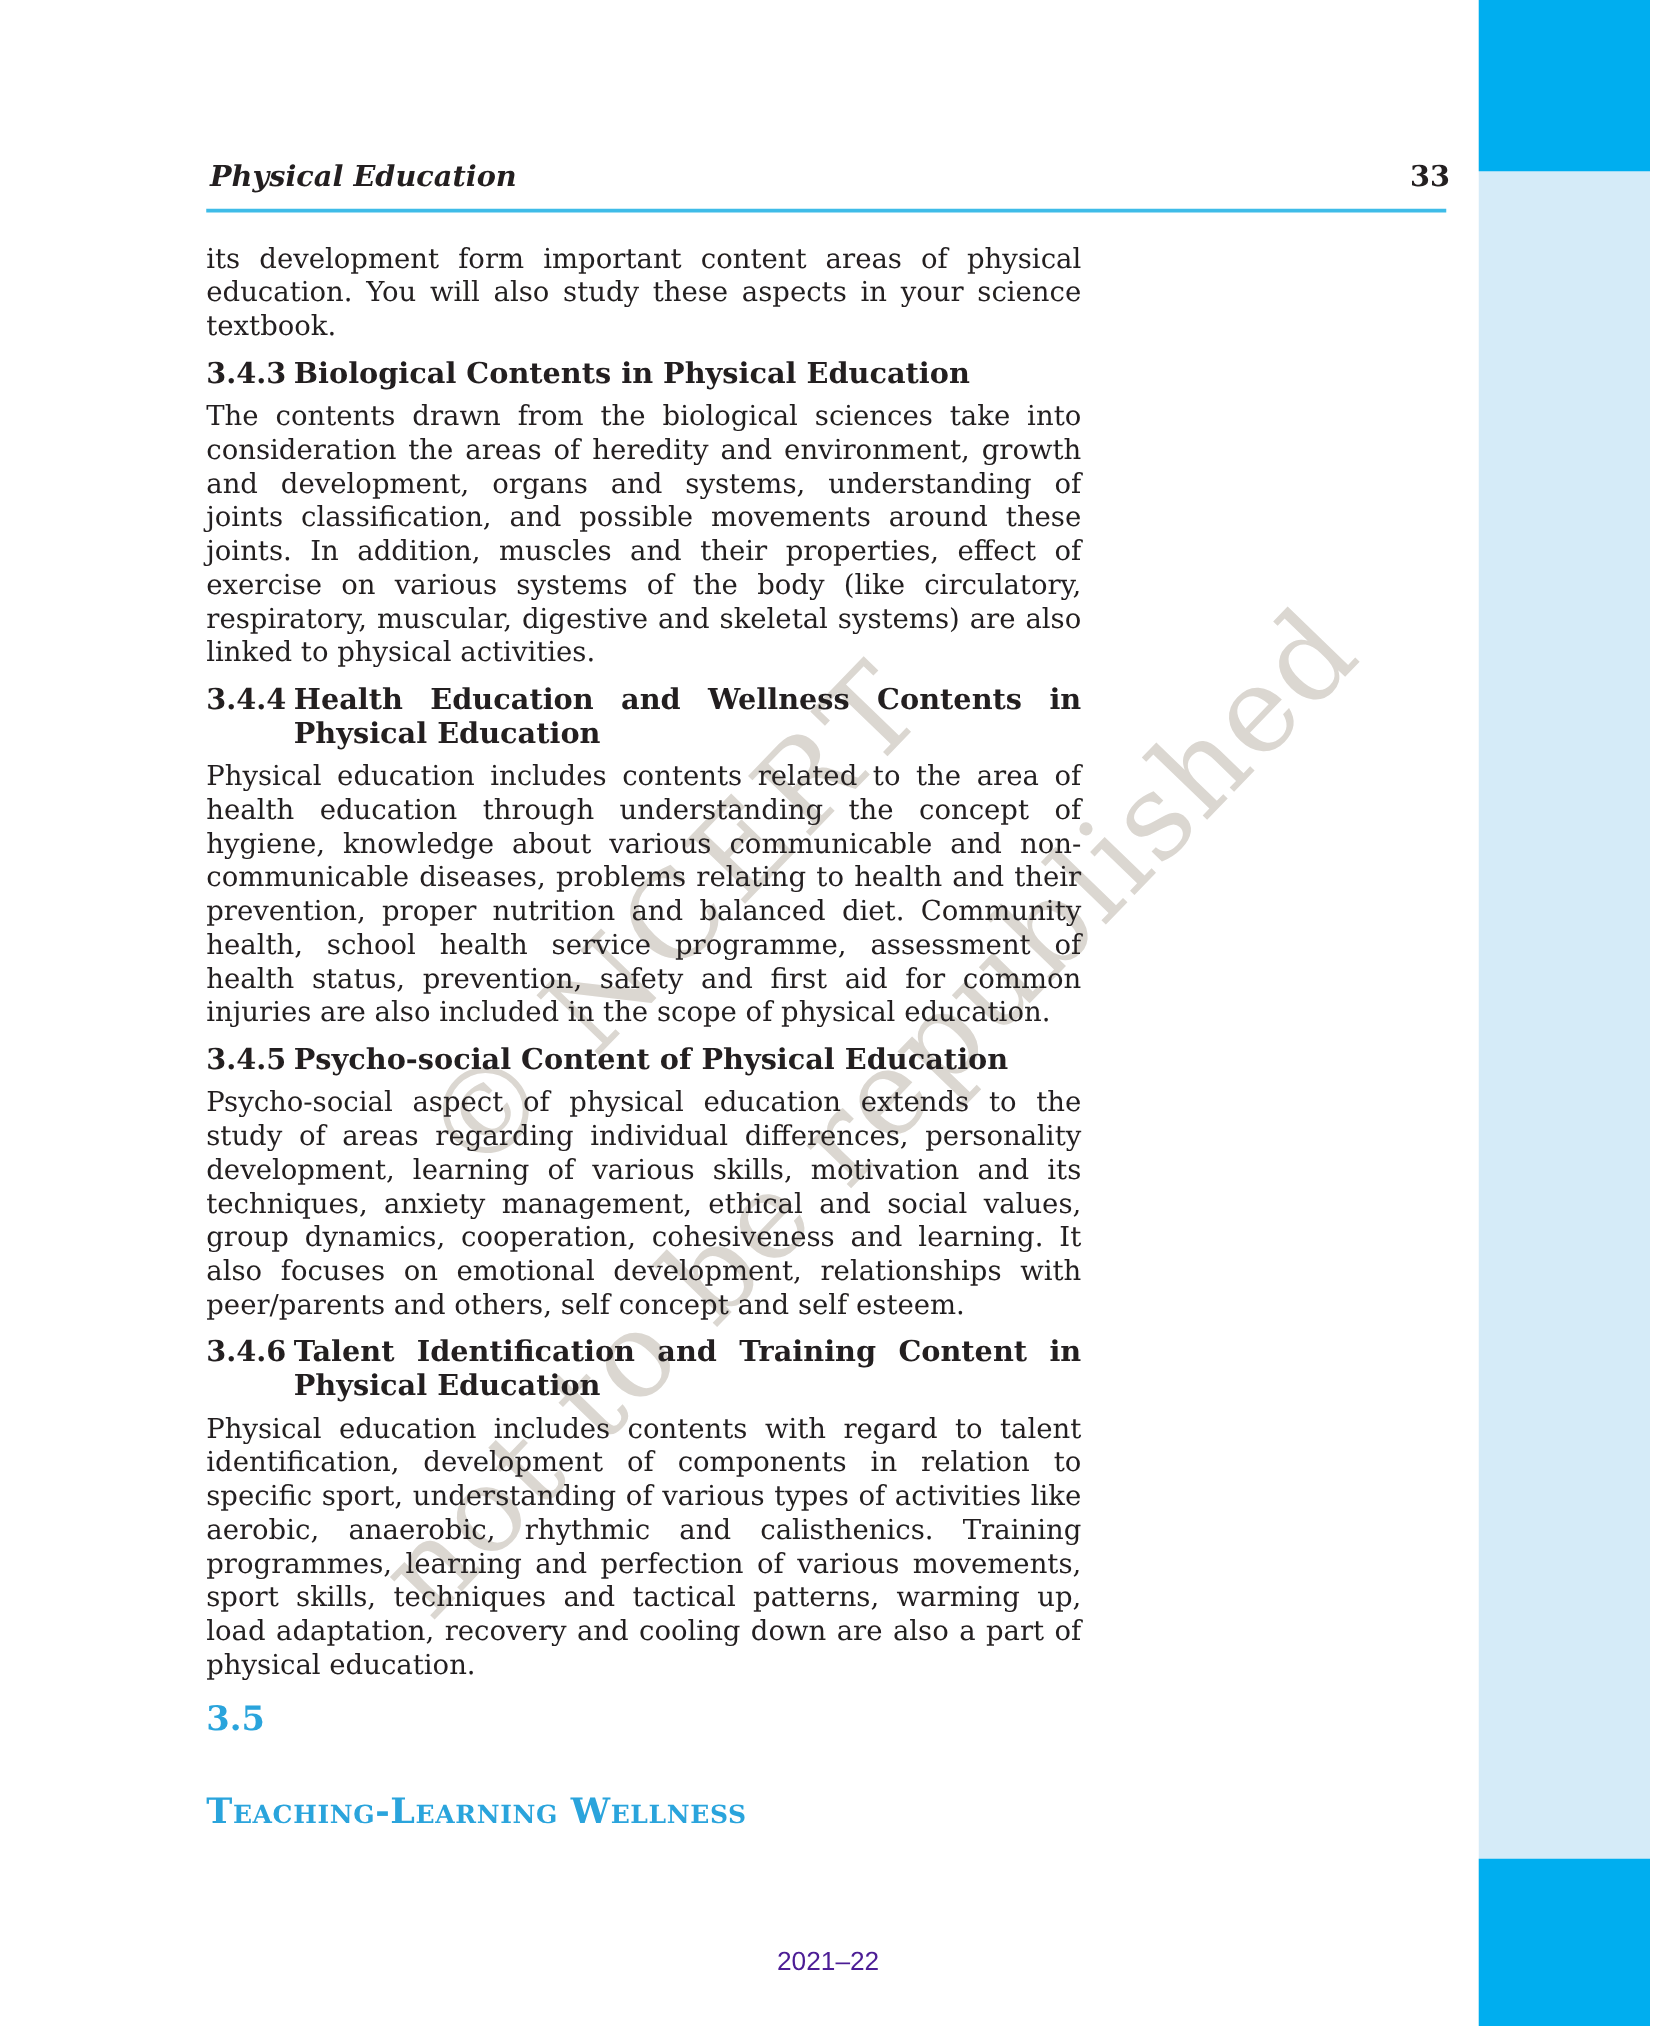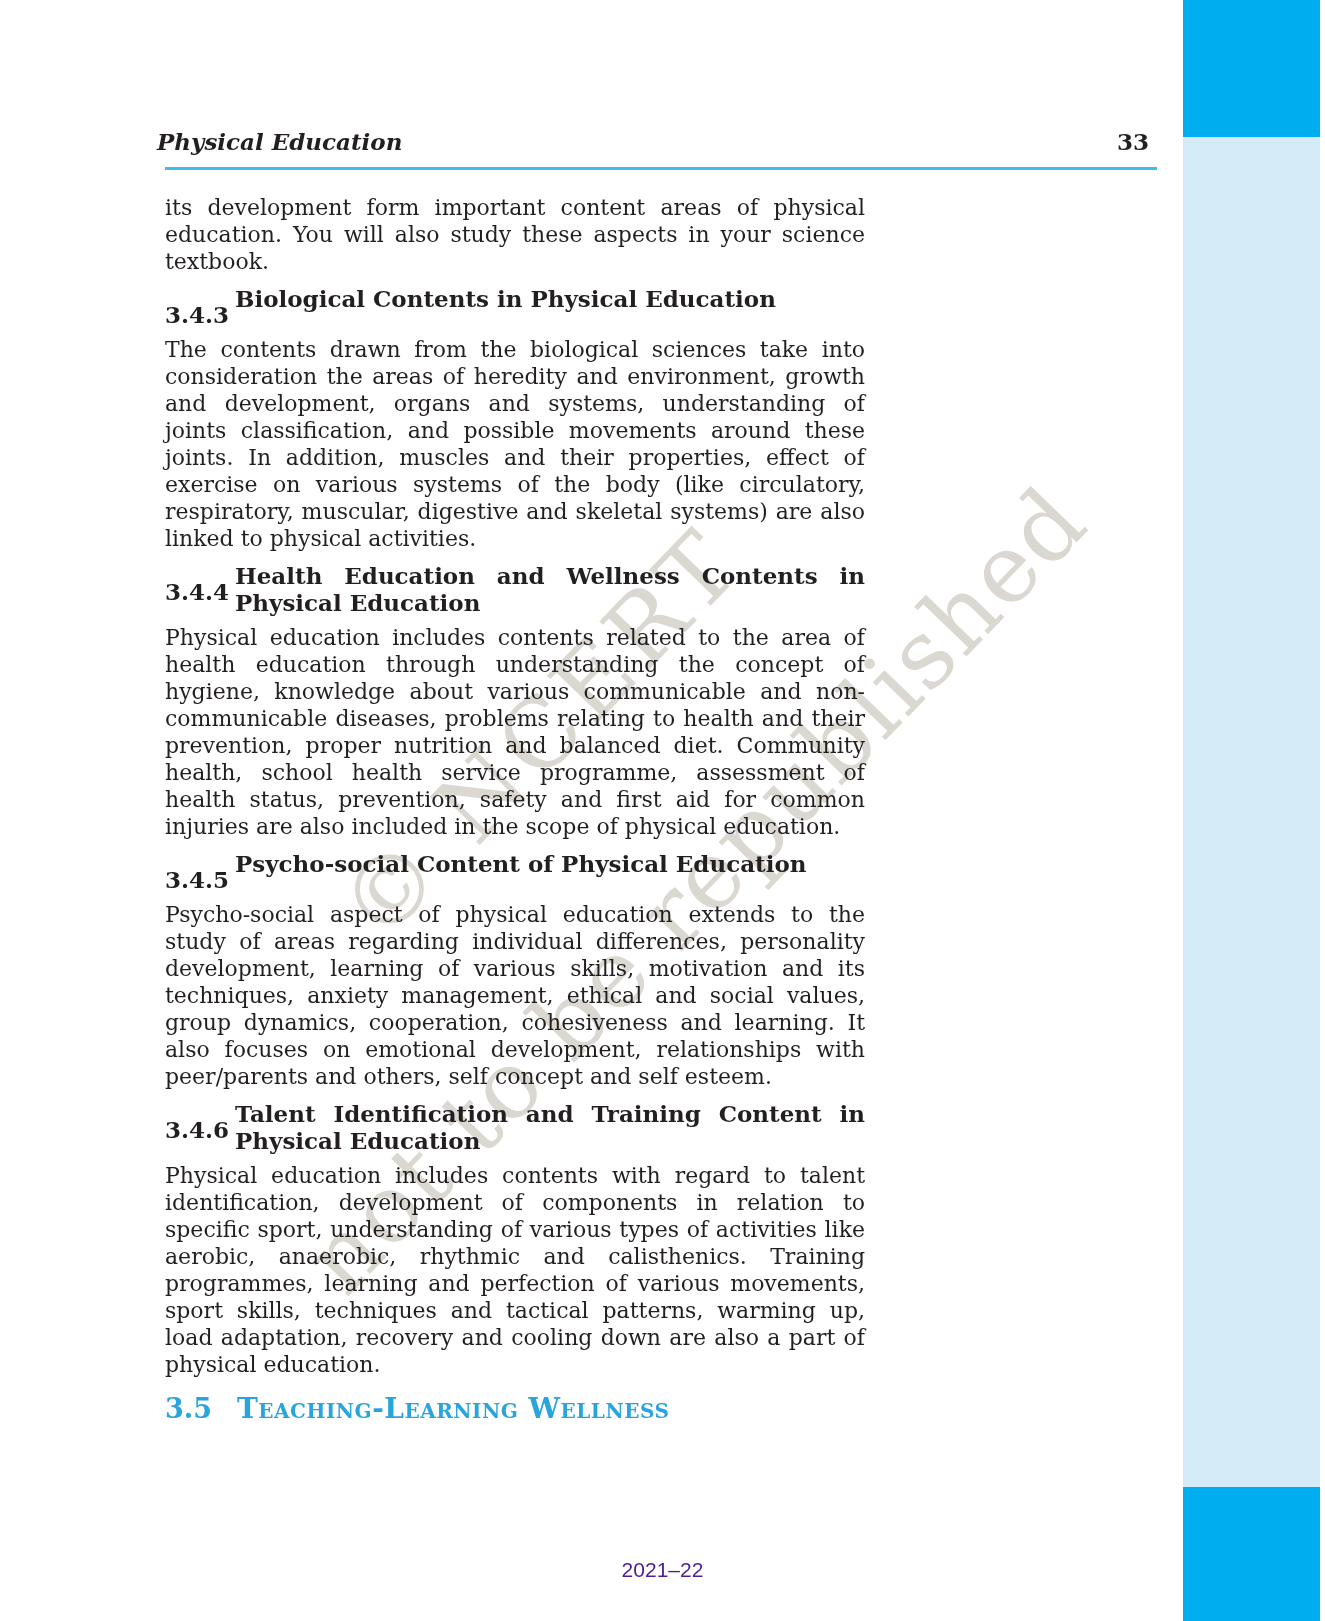--- a/index.html
+++ b/index.html
@@ -33,21 +33,21 @@
     font-size:95px;letter-spacing:6px;
     transform:translate(-50%,-50%) rotate(-46deg);
   }
   .wm-line2{
     left:695px;top:890px;
     font-size:95px;letter-spacing:2px;
     transform:translate(-50%,-50%) rotate(-46deg);
   }
 
   
-  .header{position:absolute;left:157px;top:128px;width:992px;z-index:2;display:flex;justify-content:space-between;align-items:baseline;}
+  .header{position:absolute;left:168px;top:128px;width:992px;z-index:2;display:flex;justify-content:space-between;align-items:baseline;}
   .running-head{
     font-style:italic;font-weight:bold;font-size:23px;color:#231f20;
   }
   .folio{font-weight:bold;font-size:23px;color:#231f20;}
   .rule{
     position:absolute;left:165px;top:167px;width:992px;height:3px;
     background:#3fbce8;z-index:2;
   }
 
   
@@ -57,26 +57,26 @@
   .content p{
     margin:0;
     font-size:22px;line-height:27px;
     text-align:justify;
   }
   .h3{
     display:flex;
     margin:10px 0 8px 0;
     font-weight:bold;font-size:23px;line-height:27px;
   }
-  .h3 .hnum{flex:0 0 70px;margin-top:16px;}
+  .h3 .hnum{flex:0 0 70px;}
   .h3 .htext{flex:1;text-align:justify;}
   .h2{
     display:flex;align-items:baseline;
     margin:14px 0 10px 0;
-    color:#2aa4dc;font-weight:bold;
+    color:#2aa4dc;font-weight:bold;flex-direction:column;
   }
   .h2 .hnum{flex:0 0 72px;font-size:27px;}
   .h2 .htext{flex:1;font-variant:small-caps;font-size:28px;letter-spacing:0.5px;}
 
   
   .footer{
     position:absolute;left:0;top:1558px;width:1325px;z-index:2;
     text-align:center;
     font-family:"Liberation Sans", sans-serif;
     font-size:21px;color:#4c1d95;

